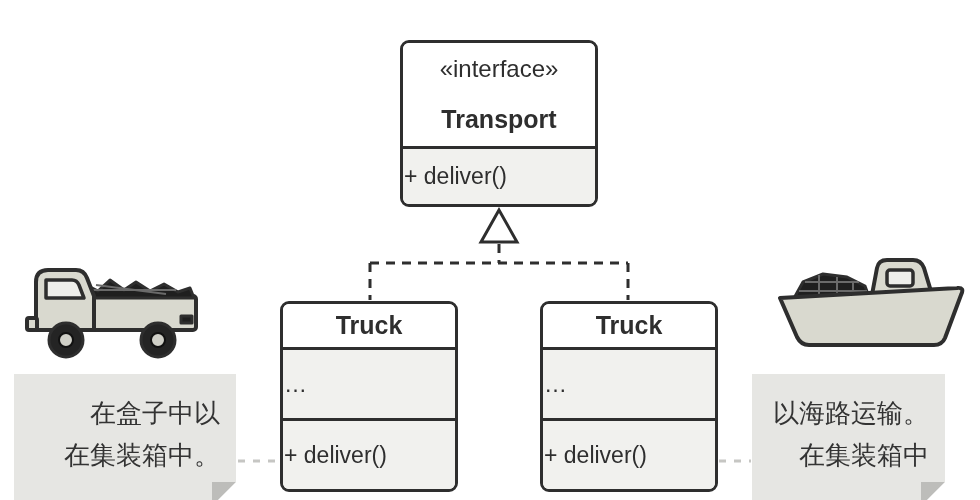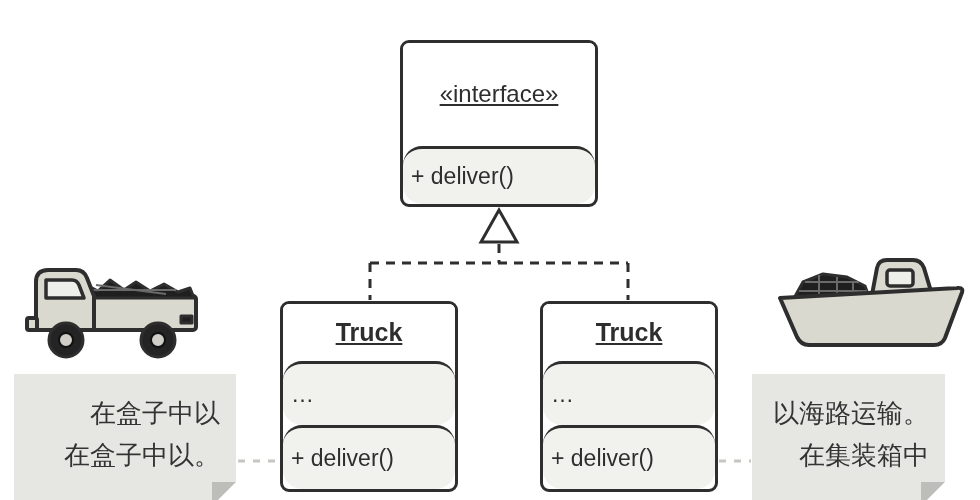--- a/index.html
+++ b/index.html
@@ -28,37 +28,37 @@
   .note-link{stroke:var(--connector,#c6c6c3);stroke-width:3;fill:none;stroke-dasharray:7 8;}
 
   .uml-box{
     position:absolute;background:#fff;
     border:3px solid var(--outline,#2e2e2e);
     border-radius:9px;overflow:hidden;
     display:flex;flex-direction:column;
   }
   .uml-head{
     background:#fff;display:flex;flex-direction:column;
-    justify-content:center;align-items:center;gap:24px;text-decoration:underline;
+    justify-content:center;align-items:center;gap:24px;
   }
   .interface-box{left:400px;top:40px;width:198px;height:167px;}
   .interface-box .uml-head{flex:1;}
   .interface-box .uml-section{height:58px;}
   .class-box{top:301px;width:178px;height:191px;}
   .truck-box{left:280px;}
   .ship-box{left:540px;}
-  .class-box .uml-head{height:57px;}
+  .class-box .uml-head{height:43px;}
   .class-box .uml-section{flex:1;}
   .stereotype{font-size:24px;line-height:1.1;}
   .class-name{font-size:25px;font-weight:bold;line-height:1.1;}
   .uml-section{
     background:var(--section-bg,#f1f1ee);
     border-top:3px solid var(--outline,#2e2e2e);
     display:flex;align-items:center;
-    padding:0 8px;font-size:23px;border-radius:19px;
+    padding:0 1px;font-size:23px;
   }
 
   .note{
     position:absolute;top:374px;height:132px;
     background:var(--note-bg,#e6e6e3);
     clip-path:polygon(0 0,100% 0,100% calc(100% - 24px),calc(100% - 24px) 100%,0 100%);
     padding:18px 16px 0 16px;
     font-size:26px;line-height:42px;color:var(--note-text,#333);text-align:right;
   }
   .note::after{
@@ -109,20 +109,21 @@
     <path class="v-body" d="M96 54 L102 22 Q103.5 14 112 14 L138 14 Q146 14 149 22 L158 52 Z"></path>
     <rect class="v-window" x="112" y="24" width="26" height="16" rx="3"></rect>
     <path class="v-dark" d="M18 54 L28 36 L48 28 L72 31 L90 40 L95 54 Z"></path>
     <path class="v-net" d="M30 36 L84 36 M24 45 L92 45 M44 29 L44 53 M62 31 L62 53 M78 35 L78 53"></path>
     <path class="v-body" d="M5 52 L182 42 Q190 41 186 49 L170 92 Q167 99 159 99 L34 99 Q26 99 22 91 Z"></path>
   </svg>
 
   <div class="uml-box interface-box">
     <div class="uml-head">
       <div class="stereotype">«interface»</div>
+      <div class="class-name">Transport</div>
     </div>
     <div class="uml-section">+ deliver()</div>
   </div>
 
   <div class="uml-box class-box truck-box">
     <div class="uml-head">
       <div class="class-name">Truck</div>
     </div>
     <div class="uml-section">…</div>
     <div class="uml-section">+ deliver()</div>
@@ -131,21 +132,21 @@
   <div class="uml-box class-box ship-box">
     <div class="uml-head">
       <div class="class-name">Truck</div>
     </div>
     <div class="uml-section">…</div>
     <div class="uml-section">+ deliver()</div>
   </div>
 
   <div class="note note-left">
     <div>在盒子中以</div>
-    <div>在盒子中以。</div>
+    <div>在集装箱中。</div>
   </div>
 
   <div class="note note-right">
     <div>以海路运输。</div>
     <div>在集装箱中</div>
   </div>
 
 </div>
 
 </body></html>

